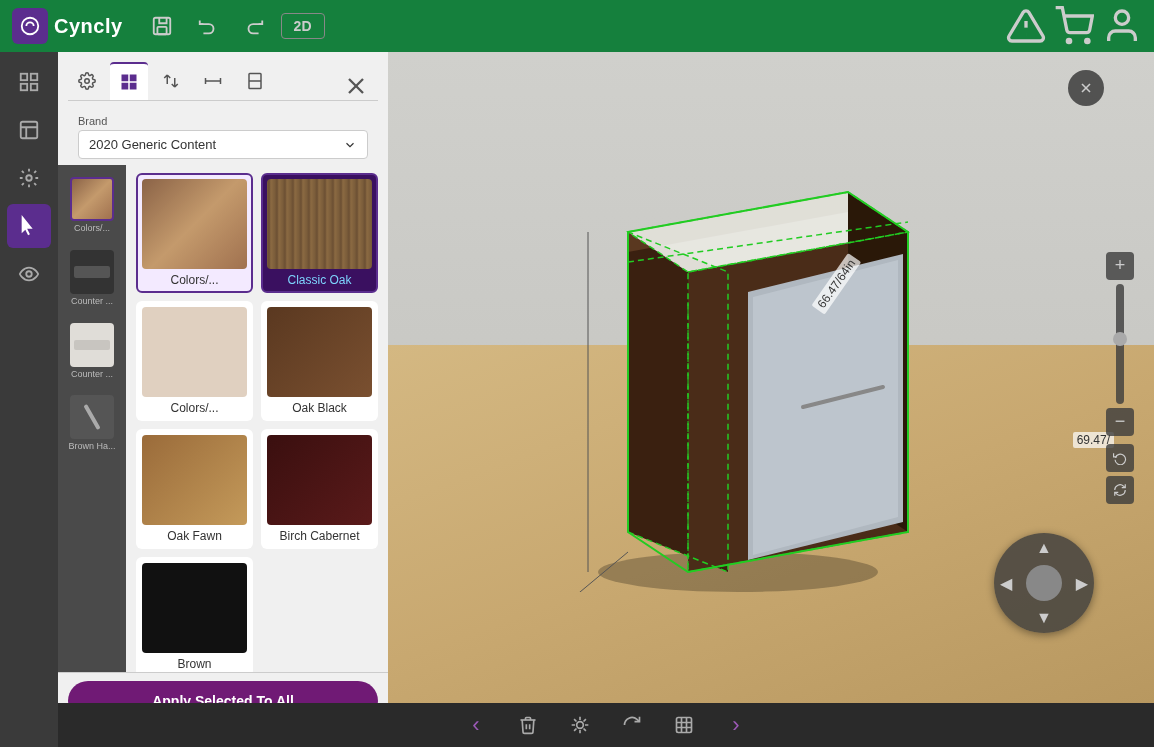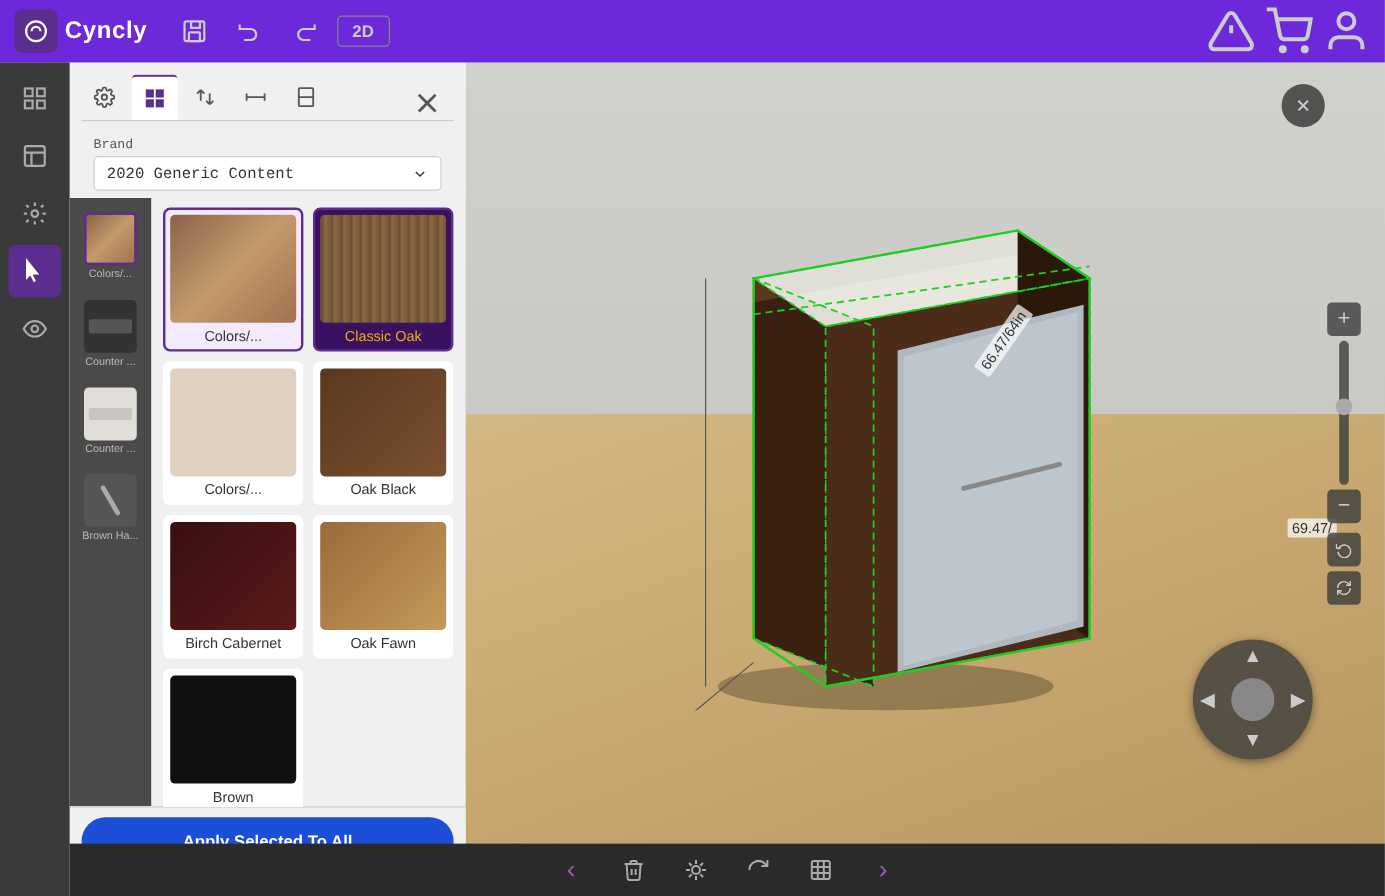--- a/index.html
+++ b/index.html
@@ -1,21 +1,21 @@
 <!DOCTYPE html>
 <html><head>
   <meta charset="utf-8">
   <style>
     * { margin: 0; padding: 0; box-sizing: border-box; }
     body { width: 1154px; height: 747px; overflow: hidden; font-family: 'Segoe UI', Arial, sans-serif; background: #c8c8c8; }
 
     
     .topbar {
       position: absolute; top: 0; left: 0; right: 0; height: 52px;
-      background: #6d28d9; display: flex; align-items: center; padding: 0 12px; gap: 8px;
+      background: #15803d; display: flex; align-items: center; padding: 0 12px; gap: 8px;
       z-index: 100;
     }
     .topbar-logo { display: flex; align-items: center; gap: 6px; margin-right: 12px; }
     .logo-icon { width: 36px; height: 36px; background: #5b2d8e; border-radius: 6px; display: flex; align-items: center; justify-content: center; }
     .logo-icon svg { width: 22px; height: 22px; }
     .logo-text { color: white; font-size: 20px; font-weight: 600; letter-spacing: 0.5px; }
     .topbar-btn {
       width: 38px; height: 38px; background: transparent; border: none; cursor: pointer;
       display: flex; align-items: center; justify-content: center; border-radius: 4px; color: #ccc;
     }
@@ -57,21 +57,21 @@
       width: 38px; height: 38px; background: transparent; border: none; cursor: pointer;
       display: flex; align-items: center; justify-content: center; border-radius: 4px 4px 0 0; color: #555;
     }
     .panel-tab.active { background: white; border-top: 2px solid #5b2d8e; color: #5b2d8e; }
     .panel-tab svg { width: 18px; height: 18px; }
     .panel-close {
       position: absolute; top: 10px; right: 8px;
       width: 28px; height: 28px; background: transparent; border: none; cursor: pointer;
       display: flex; align-items: center; justify-content: center; color: #555;
     }
-    .brand-section { padding: 8px 10px 6px; font-family: Liberation Mono, monospace; }
+    .brand-section { padding: 8px 10px 6px; }
     .brand-label { font-size: 11px; color: #555; margin-bottom: 3px; }
     .brand-select {
       width: 100%; background: white; border: 1px solid #ccc; border-radius: 4px;
       padding: 6px 10px; font-size: 13px; color: #333; display: flex; justify-content: space-between;
       align-items: center; cursor: pointer;
     }
 
     
     .color-grid {
       flex: 1; overflow-y: auto; padding: 8px 10px; display: grid; grid-template-columns: 1fr 1fr;
@@ -108,21 +108,21 @@
     .swatch-oak-fawn {
       background: linear-gradient(135deg, #9a6b3a 0%, #c49a5a 100%);
     }
     .swatch-black { background: #111; }
 
     
     .panel-bottom {
       padding: 8px 10px; border-top: 1px solid #ccc; background: #f0f0f0;
     }
     .apply-btn {
-      width: 100%; background: #1d4ed8; color: white; border: none; border-radius: 20px;
+      width: 100%; background: #701a75; color: white; border: none; border-radius: 20px;
       padding: 12px; font-size: 14px; font-weight: 600; cursor: pointer; text-align: center;
     }
     .panel-footer-grid {
       display: grid; grid-template-columns: 1fr 1fr; gap: 4px; margin-top: 6px; font-size: 11px; color: #555; text-align: center;
     }
 
     
     .bottom-toolbar {
       position: absolute; bottom: 0; left: 58px; right: 0; height: 44px;
       background: #2a2a2a; display: flex; align-items: center; justify-content: center; gap: 16px;
@@ -392,42 +392,42 @@
 
     <div class="color-grid">
 
       <div class="color-item selected" style="border-color:#5b2d8e;">
         <div class="color-swatch swatch-colors-selected"></div>
         <div class="color-label">Colors/...</div>
       </div>
 
       <div class="color-item selected" style="background:#3a1060; border-color:#5b2d8e;">
         <div class="color-swatch swatch-classic-oak"></div>
-        <div class="color-label" style="color:#eab308;">Classic Oak</div>
+        <div class="color-label" style="color:#7dd3fc;">Classic Oak</div>
       </div>
 
       <div class="color-item">
         <div class="color-swatch" style="background:#e0d0c0;"></div>
         <div class="color-label">Colors/...</div>
       </div>
 
 
       <div class="color-item">
         <div class="color-swatch swatch-oak-brown"></div>
         <div class="color-label">Oak Black</div>
       </div>
 
       <div class="color-item">
+        <div class="color-swatch swatch-oak-fawn"></div>
+        <div class="color-label">Oak Fawn</div>
+      </div>
+
+      <div class="color-item">
         <div class="color-swatch swatch-birch-cabernet"></div>
         <div class="color-label">Birch Cabernet</div>
-      </div>
-
-      <div class="color-item">
-        <div class="color-swatch swatch-oak-fawn"></div>
-        <div class="color-label">Oak Fawn</div>
       </div>
 
       <div class="color-item">
         <div class="color-swatch swatch-black"></div>
         <div class="color-label">Brown</div>
       </div>
 
     </div>
   </div>
 

